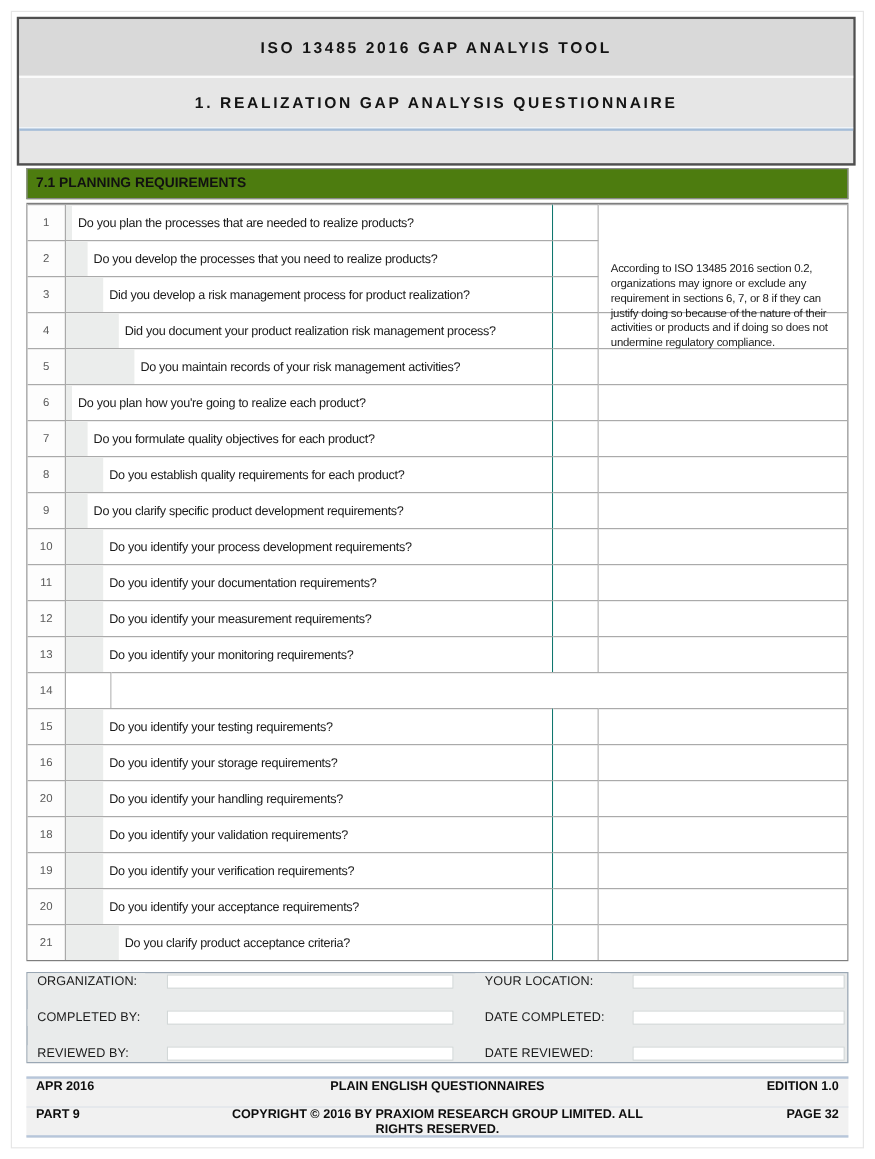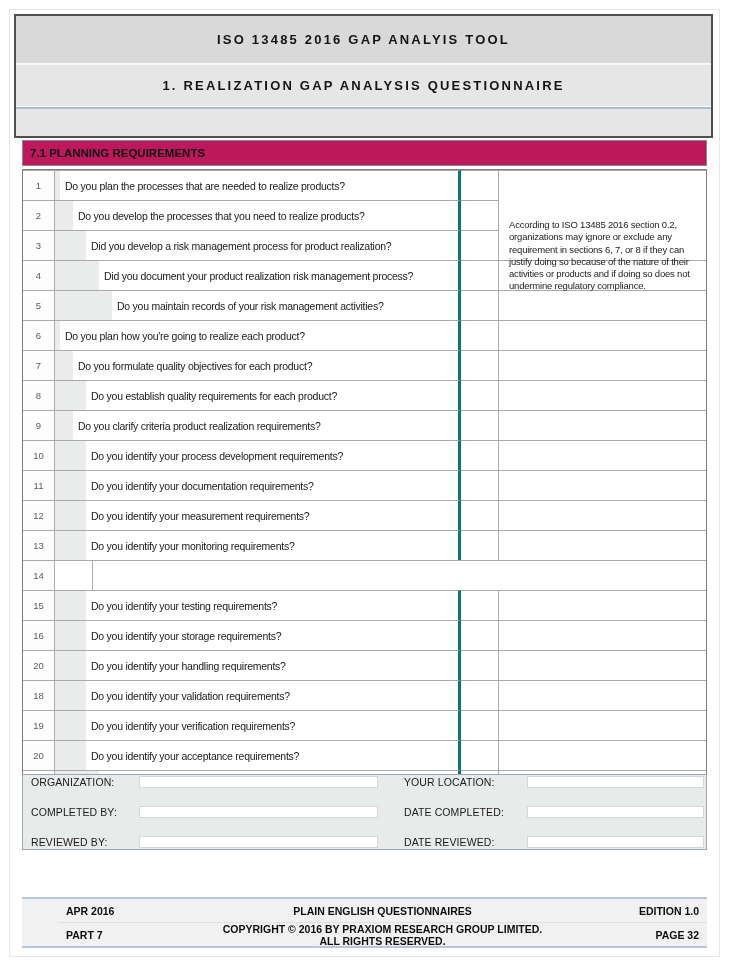--- a/index.html
+++ b/index.html
@@ -28,58 +28,58 @@
     display:flex;align-items:center;justify-content:center;
   }
   .title-text{
     font-size:13px;font-weight:bold;color:#141414;letter-spacing:2.2px;
   }
   .blue-edge{height:2px;background:#a4bcd8;border-top:1px solid #ffffff;}
 
   
   .section-header{
     position:absolute;left:22px;top:140px;width:685px;height:26px;
-    box-sizing:border-box;border:1px solid #8a8a8a;background:#be185d;
+    box-sizing:border-box;border:1px solid #8a8a8a;background:#4d7c0f;
     display:flex;align-items:center;padding-left:7px;
   }
   .section-header span{font-size:11.5px;font-weight:bold;color:#111111;}
 
   .table-body{
     position:absolute;left:22px;top:169px;width:685px;
     box-sizing:border-box;border:1px solid #7e7e7e;background:#ffffff;
   }
   .qrow{display:flex;height:30px;}
   .cell{box-sizing:border-box;height:100%;}
   .qrow:not(:first-child) .cell{border-top:1px solid #aaaaaa;}
   .c-num{
     width:32px;border-right:1px solid #aaaaaa;
     display:flex;align-items:center;justify-content:center;
     font-size:9.5px;color:#5a5a5a;background:#fdfdfd;
   }
   .c-q{
-    width:406px;border-right:3px solid #0f766e;
+    width:406px;border-right:1px solid #0f766e;
     display:flex;align-items:center;background:#ffffff;
   }
   .indent-block{height:100%;background:#ebedec;flex:0 0 auto;}
   .q-text{
     font-size:10.5px;color:#1a1a1a;letter-spacing:-0.25px;
     white-space:nowrap;padding-left:5px;
   }
   .c-ans{width:38px;border-right:1px solid #aaaaaa;background:#ffffff;}
   .c-note{flex:1;background:#ffffff;}
   .c-note.merged{border-top:none !important;}
   .note-overlay{
     position:absolute;top:0;right:0;width:204px;height:89px;
     box-sizing:border-box;padding:5px 6px 0 7px;
     font-size:9.5px;line-height:12.3px;color:#1c1c1c;letter-spacing:-0.2px;margin-top:44px;
   }
 
   
   .info-box{
-    position:absolute;left:22px;top:774px;width:685px;height:76px;
+    position:absolute;left:22px;top:810px;width:685px;height:76px;
     box-sizing:border-box;border:1px solid #9aa7b4;background:#e9ebeb;
     display:grid;grid-template-columns:98px 243px 113px 1fr;
     grid-template-rows:1fr 1fr 1fr;
     gap:16px;
   }
   .ilabel{
     display:flex;align-items:center;padding-left:8px;
     font-size:10.5px;color:#1a1a1a;background:#e9ebeb;letter-spacing:0.1px;
   }
   .ival{
@@ -87,21 +87,21 @@
     margin:1px 2px;
   }
 
   
   .bands{
     position:absolute;left:22px;top:897px;width:685px;
     box-sizing:border-box;
     border-top:2px solid #b7c6da;border-bottom:2px solid #b7c6da;
     background:#f1f1f1;
   }
-  .band-row{display:flex;align-items:center;height:23px;padding:0 8px;margin-left:36px;}
+  .band-row{display:flex;height:23px;padding:0 8px;}
   .band-row.first{border-bottom:1px solid #dde2e8;}
   .band-left{width:150px;text-align:left;}
   .band-center{flex:1;text-align:center;}
   .band-right{width:150px;text-align:right;}
   .band-row span{font-size:10.5px;font-weight:bold;color:#0d0d0d;}
 </style>
 </head>
 <body>
 
 <div class="page-frame"></div>
@@ -191,21 +191,21 @@
         <div class="indent-block" style="width: 31px;"></div>
         <span class="q-text">Do you establish quality requirements for each product?</span>
       </div>
       <div class="cell c-ans"></div>
       <div class="cell c-note"></div>
     </div>
     <div class="qrow">
       <div class="cell c-num">9</div>
       <div class="cell c-q">
         <div class="indent-block" style="width: 18px;"></div>
-        <span class="q-text">Do you clarify criteria product realization requirements?</span>
+        <span class="q-text">Do you clarify specific product development requirements?</span>
       </div>
       <div class="cell c-ans"></div>
       <div class="cell c-note"></div>
     </div>
     <div class="qrow">
       <div class="cell c-num">10</div>
       <div class="cell c-q">
         <div class="indent-block" style="width: 31px;"></div>
         <span class="q-text">Do you identify your process development requirements?</span>
       </div>
@@ -326,17 +326,17 @@
   <div class="ival"></div>
 </section>
 
 <footer class="bands">
   <div class="band-row first">
     <span class="band-left">APR 2016</span>
     <span class="band-center">PLAIN ENGLISH QUESTIONNAIRES</span>
     <span class="band-right">EDITION 1.0</span>
   </div>
   <div class="band-row">
-    <span class="band-left">PART 7</span>
+    <span class="band-left">PART 9</span>
     <span class="band-center">COPYRIGHT © 2016 BY PRAXIOM RESEARCH GROUP LIMITED.  ALL RIGHTS RESERVED.</span>
     <span class="band-right">PAGE 32</span>
   </div>
 </footer>
 
 </body></html>

